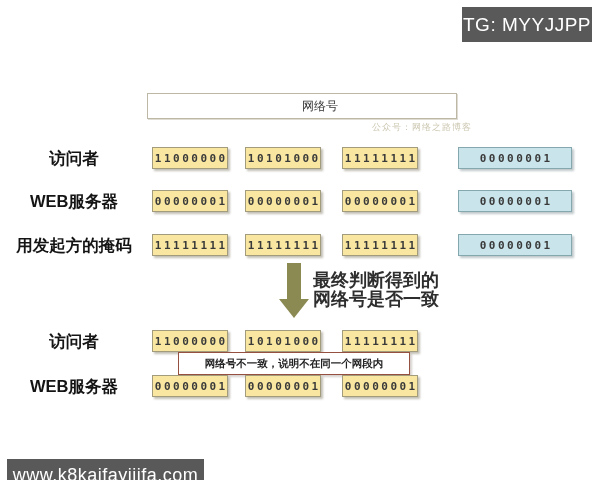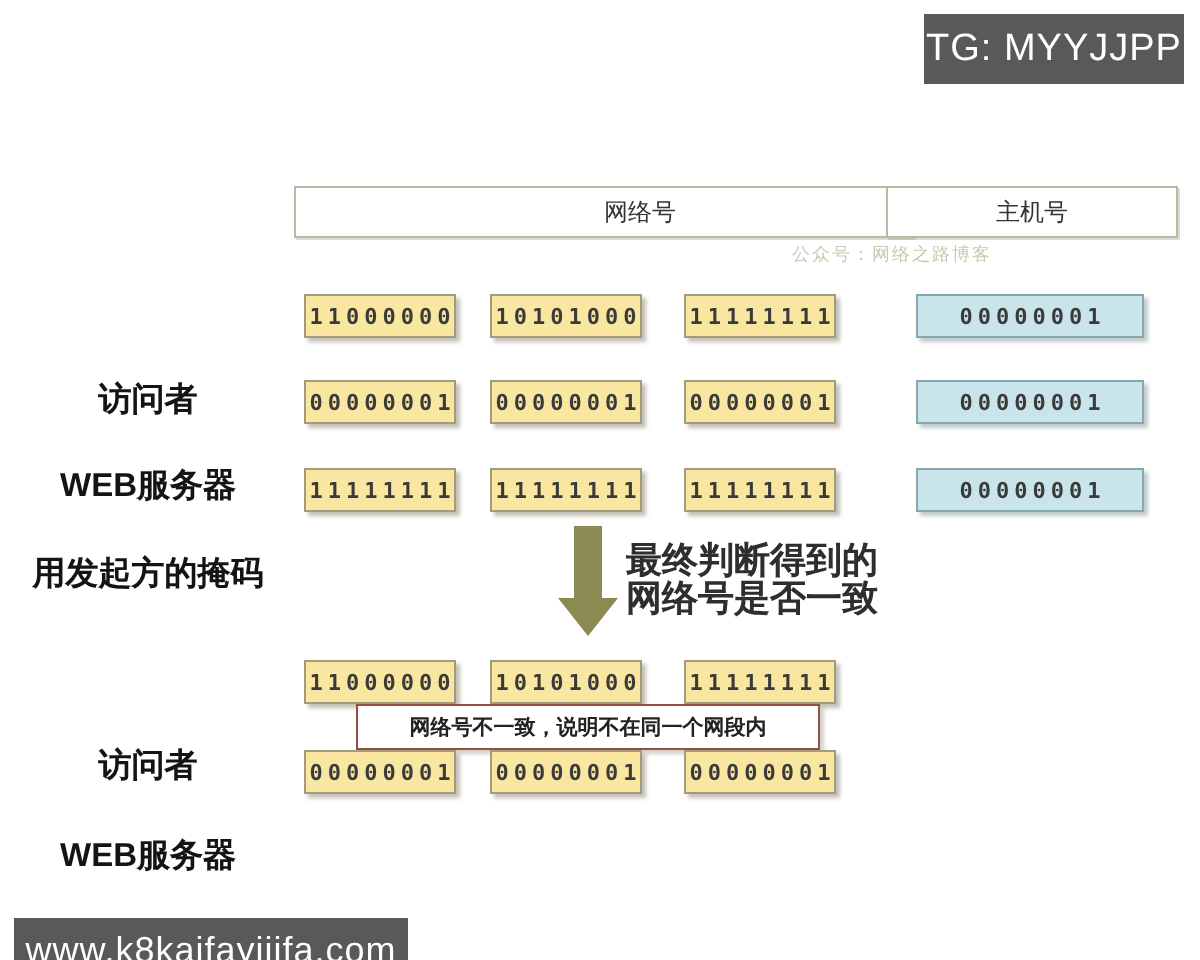--- a/index.html
+++ b/index.html
@@ -29,30 +29,29 @@
     background:#fff;
     border:1px solid var(--header_border);
     box-shadow:1px 1px 0 rgba(160,155,130,.35);
     display:flex;align-items:center;justify-content:center;
     font-size:12px;color:#333;
   }
   #header-network{left:147px;width:272px;padding-left:36px;}
   #header-host{left:443px;width:144px;}
 
   #watermark{
-    position:absolute;left:396px;top:121px;
+    position:absolute;left:372px;top:121px;
     font-size:9px;color:#cdc8b2;letter-spacing:1px;
   }
 
   .rowlabel{
     position:absolute;left:0;width:148px;height:22px;
     line-height:22px;text-align:center;
     font-size:16.5px;font-weight:600;color:#141414;
     white-space:nowrap;
-    margin-top:42px;
   }
   .cell{
     position:absolute;width:76px;height:22px;
     display:flex;align-items:center;justify-content:center;
     font-family:"DejaVu Sans Mono","Liberation Mono",monospace;
     font-size:11px;font-weight:bold;color:#3a3a3a;
     letter-spacing:2.5px;text-indent:2.5px;
     box-sizing:border-box;
   }
   .yellow{
@@ -95,21 +94,20 @@
   }
 </style>
 </head>
 <body>
 
 <div id="stage">
 
   <div id="tg-badge" class="badge">TG: MYYJJPP</div>
 
   <div id="header-network" class="header-box">网络号</div>
-  <div id="header-host" class="header-box">主机号</div>
 
   <div id="watermark">公众号：网络之路博客</div>
 
   <div class="rowlabel r1">访问者</div>
   <div class="cell yellow r1 c1">11000000</div>
   <div class="cell yellow r1 c2">10101000</div>
   <div class="cell yellow r1 c3">11111111</div>
   <div class="cell blue r1 chost">00000001</div>
 
   <div class="rowlabel r2">WEB服务器</div>

